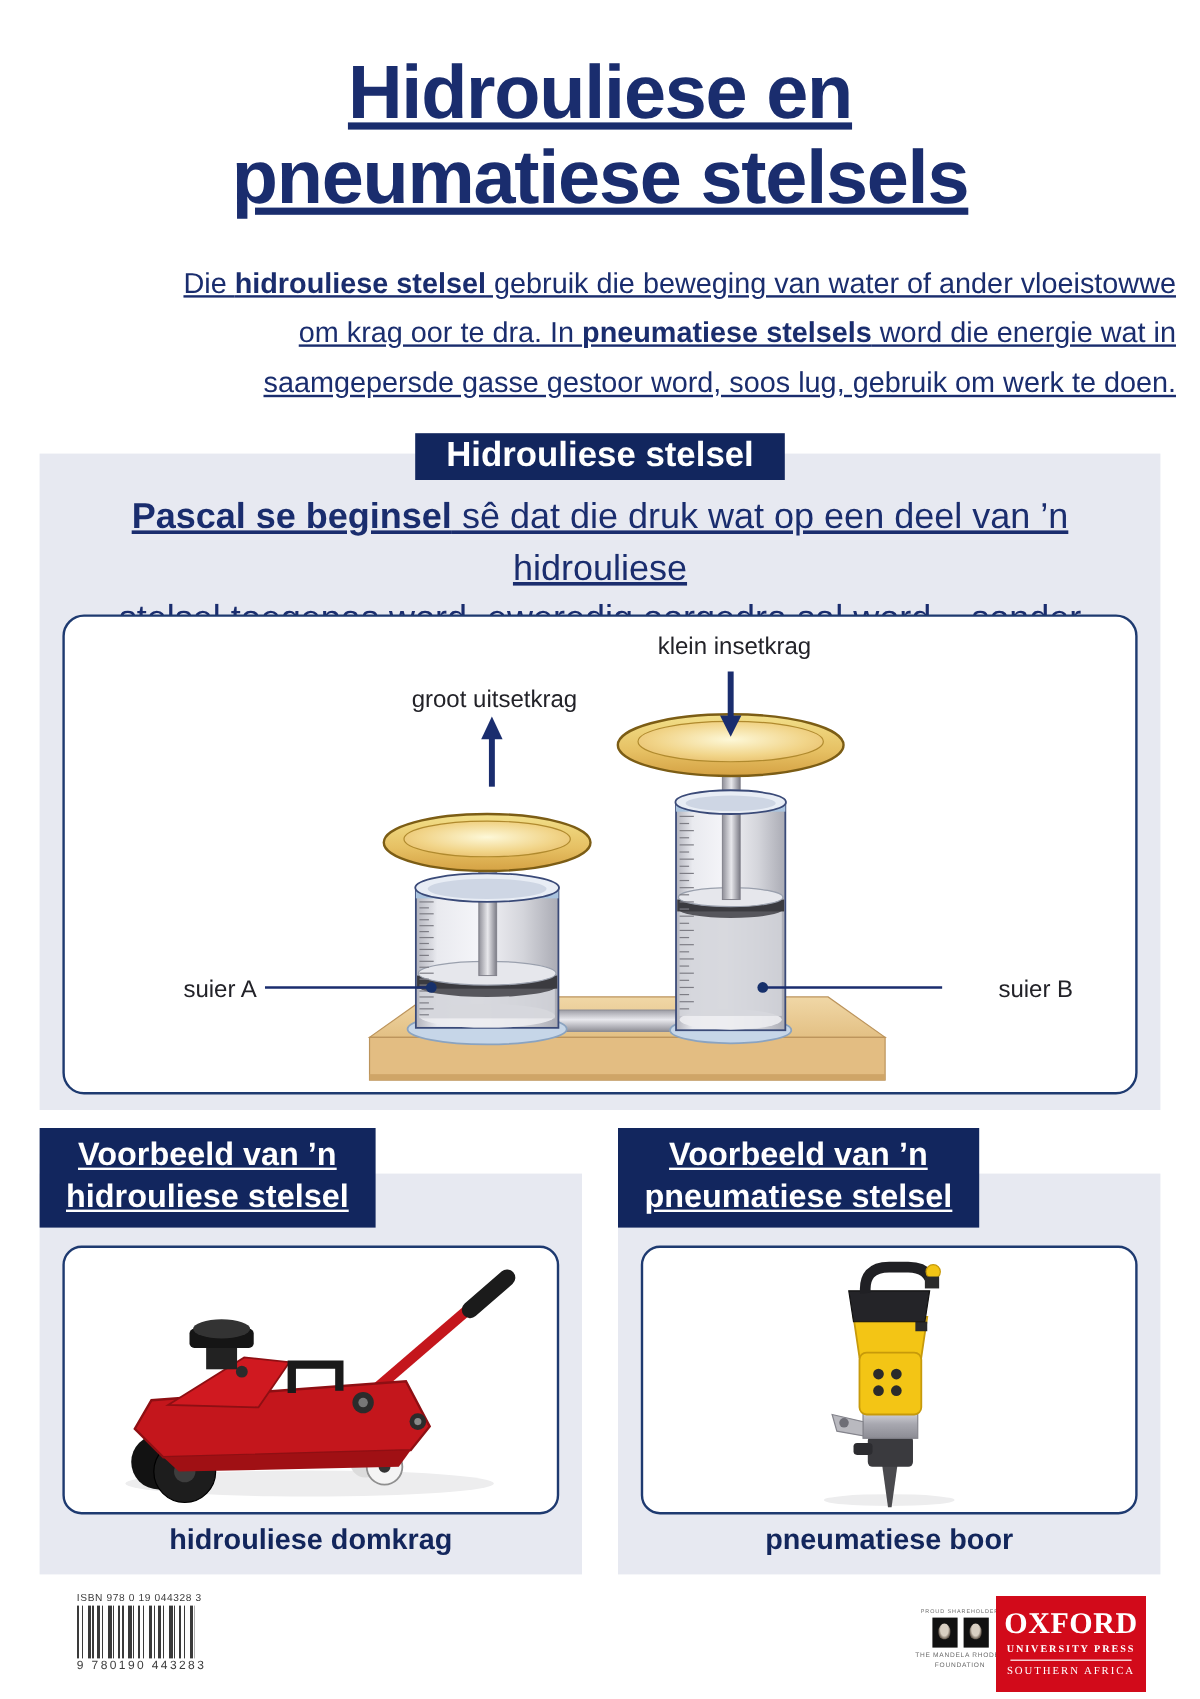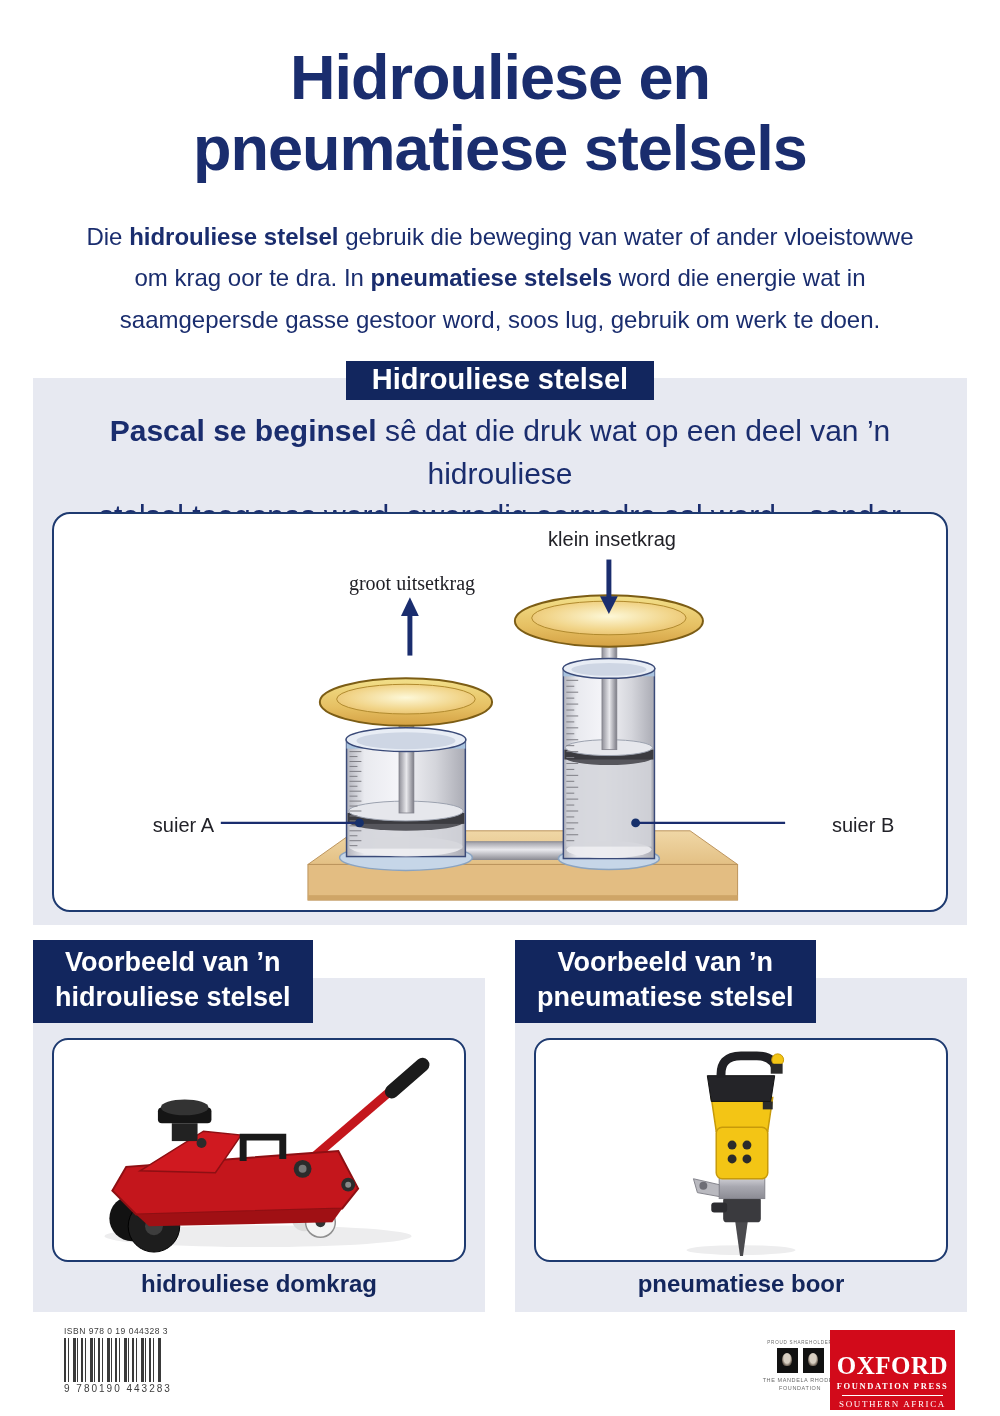--- a/index.html
+++ b/index.html
@@ -1,32 +1,32 @@
 <!DOCTYPE html>
 <html><head>
 <meta charset="utf-8">
 <style>
   html,body { margin:0; padding:0; background:#ffffff; }
   .page {
     position:relative; width:1000px; height:1416px; background:#ffffff;
     font-family:"Liberation Sans", sans-serif; overflow:hidden;
   }
-  .preline { white-space:pre-line; }
+  .preline { white-space:pre-line;text-decoration:underline; }
 
   
   .title {
     position:absolute; top:42px; left:0; width:1000px;
     text-align:center; color:#1a2d6e; font-weight:bold;
     font-size:63px; line-height:1.12; letter-spacing:-1px;
   }
 
   
   .intro {
     position:absolute; top:216px; left:20px; width:960px;
-    text-align:center; color:#1a2d6e; font-size:24px; line-height:1.72;
+    text-align:right; color:#1a2d6e; font-size:24px; line-height:1.72;
   }
   .intro b { font-weight:bold; }
 
   
   .main-panel {
     position:absolute; left:33px; top:378px; width:934px; height:547px;
     background:#e7e9f1;
   }
   .section-bar {
     position:absolute; top:361px; left:0; width:1000px;
@@ -104,21 +104,21 @@
   .shareholder .sq::after {
     content:""; position:absolute; left:5px; top:5px; width:10px; height:13px;
     background:radial-gradient(ellipse at 50% 40%, #d8cfc2 0 45%, #6e6256 70%, #111 100%);
     border-radius:50% 50% 40% 40%;
   }
   .shareholder .name { font-size:5.5px; letter-spacing:0.6px; line-height:1.5; }
 
   .oxford {
     position:absolute; left:830px; top:1330px; width:125px; height:80px;
     background:#d20a1a; color:#ffffff; text-align:center; box-sizing:border-box;
-    padding-top:23px;
+    padding-top:11px;
     font-family:"Liberation Serif", serif;
   }
   .oxford .ox-name { font-size:25px; font-weight:bold; letter-spacing:0.5px; line-height:1; }
   .oxford .ox-press { font-size:8.5px; font-weight:bold; letter-spacing:1.6px; margin-top:3px; }
   .oxford .ox-rule { height:1px; background:#ffffff; margin:4px 12px 3px; }
   .oxford .ox-region { font-size:9px; font-weight:normal; letter-spacing:1.6px; }
 </style>
 </head>
 <body>
 
@@ -283,21 +283,21 @@
       <g stroke="#1a2d6e">
         <line x1="166" y1="312" x2="306" y2="312" stroke-width="2.2"></line>
         <circle cx="306" cy="312" r="4.5" fill="#16306b" stroke="none"></circle>
       </g>
       <g stroke="#1a2d6e">
         <line x1="585" y1="312" x2="736" y2="312" stroke-width="2.2"></line>
         <circle cx="585" cy="312" r="4.5" fill="#16306b" stroke="none"></circle>
       </g>
     </svg>
 
-    <div class="dlabel center" style="left:258px; top:58px; width:200px;font-family:Liberation Serif, serif;">groot uitsetkrag</div>
+    <div class="dlabel center" style="left:258px; top:58px; width:200px;">groot uitsetkrag</div>
     <div class="dlabel center" style="left:458px; top:14px; width:200px;">klein insetkrag</div>
     <div class="dlabel" style="left:88px; top:300px; width:72px; text-align:right;">suier A</div>
     <div class="dlabel" style="left:778px; top:300px;">suier B</div>
   </div>
 
   <div class="example-panel right">
     <div class="example-box">
       <svg viewBox="0 0 412 222">
         <defs>
           <linearGradient id="chrome" x1="0" y1="0" x2="0" y2="1">
@@ -393,18 +393,18 @@
     <div class="tagline">PROUD SHAREHOLDER</div>
     <div class="squares">
       <div class="sq"></div>
       <div class="sq"></div>
     </div>
     <div class="name">THE MANDELA RHODES FOUNDATION</div>
   </div>
 
   <div class="oxford">
     <div class="ox-name">OXFORD</div>
-    <div class="ox-press">FOUNDATION PRESS</div>
+    <div class="ox-press">UNIVERSITY PRESS</div>
     <div class="ox-rule"></div>
     <div class="ox-region">SOUTHERN AFRICA</div>
   </div>
 
 </div>
 
 </body></html>

